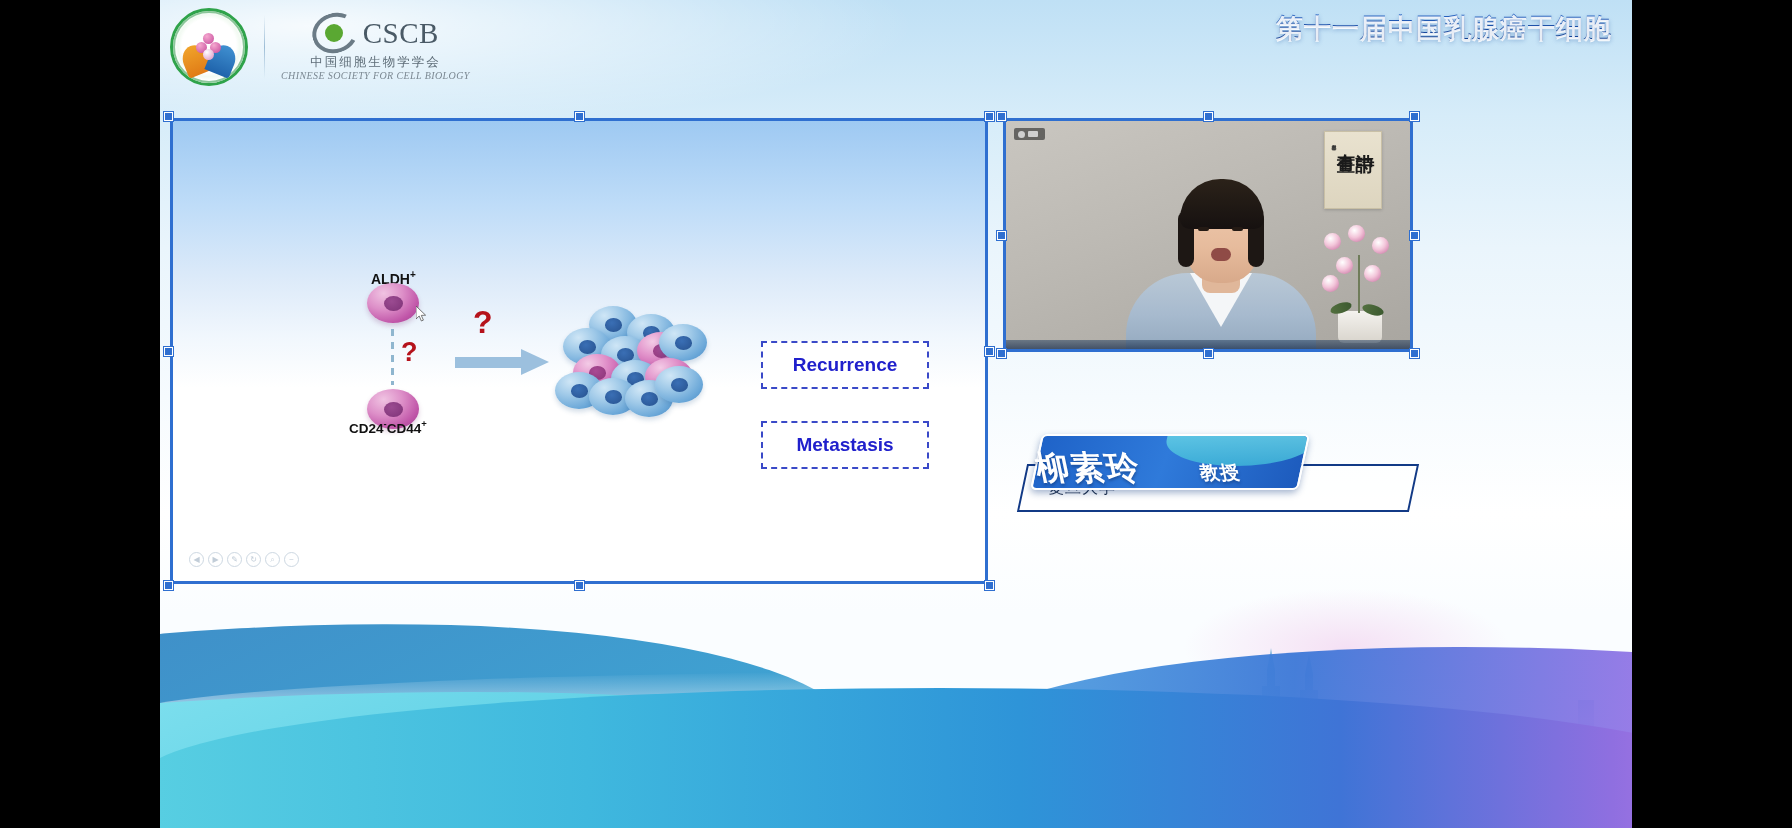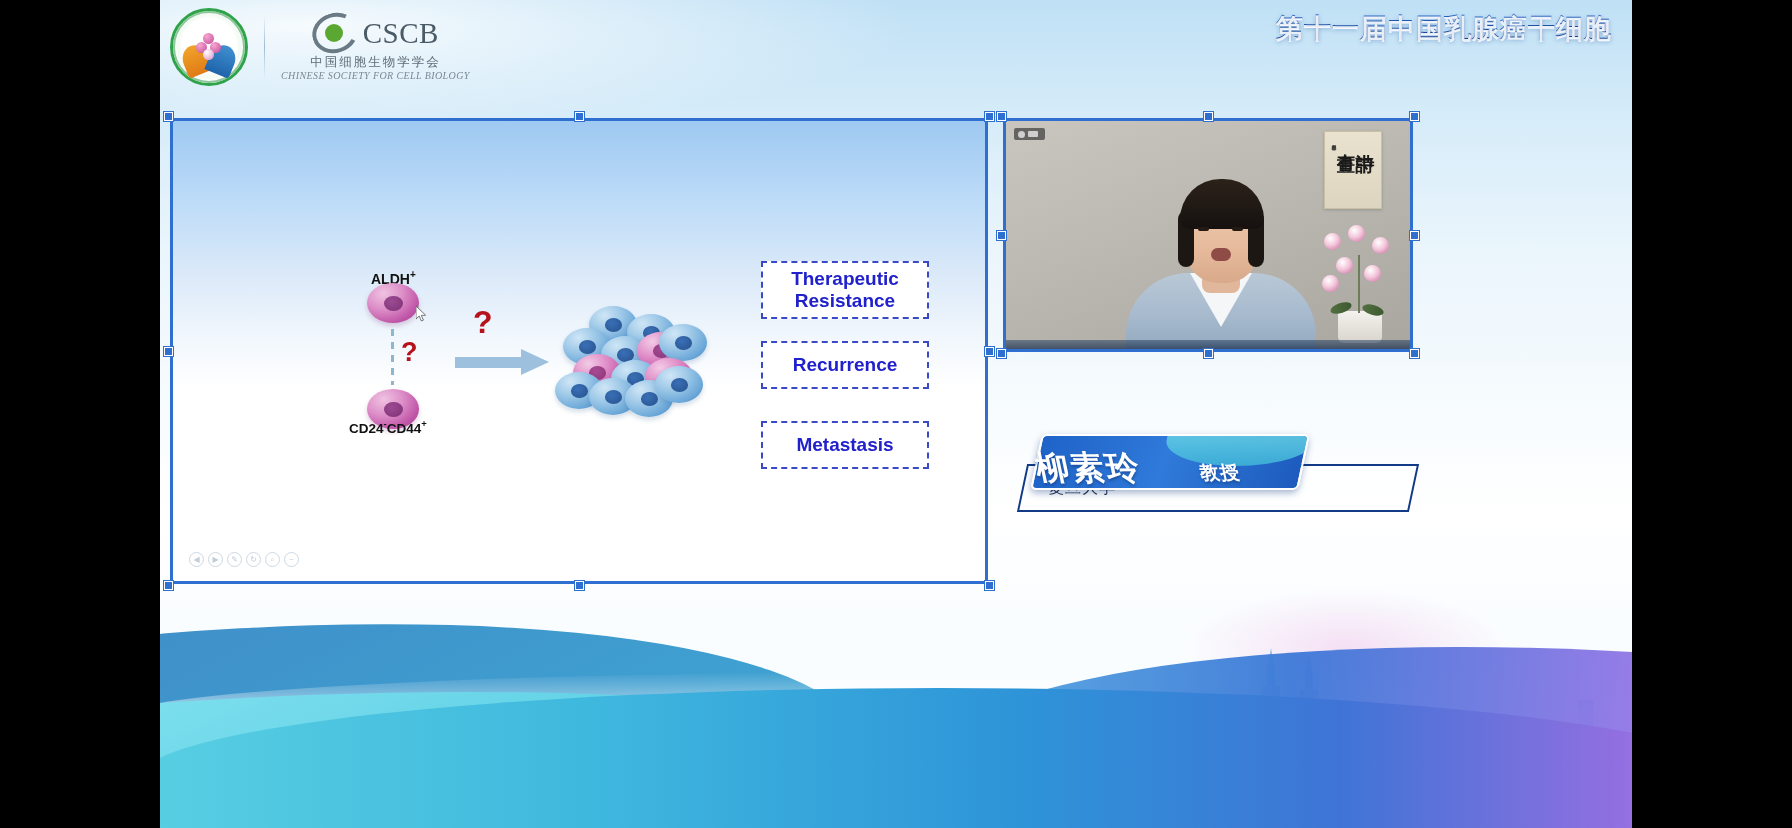--- a/index.html
+++ b/index.html
@@ -435,26 +435,20 @@
             <div class="cl b" style="left:104px; top:18px;"></div>
             <div class="cl p" style="left:18px;  top:48px;"></div>
             <div class="cl b" style="left:56px;  top:54px;"></div>
             <div class="cl p" style="left:90px;  top:52px;"></div>
             <div class="cl b" style="left:0px;   top:66px;"></div>
             <div class="cl b" style="left:34px;  top:72px;"></div>
             <div class="cl b" style="left:70px;  top:74px;"></div>
             <div class="cl b" style="left:100px; top:60px;"></div>
           </div>
 
-          <div class="box box1">
-            <div>
-              <div>Therapeutic</div>
-              <div>Resistance</div>
-            </div>
-          </div>
           <div class="box box2">Recurrence</div>
           <div class="box box3">Metastasis</div>
 
           <svg class="cursor" viewBox="0 0 11 16">
             <polygon points="0,0 0,13 3.2,10 5.4,15 7.4,14.1 5.3,9.4 9.6,9.2" fill="#fff" stroke="#555" stroke-width="0.8"></polygon>
           </svg>
         </div>
 
         <div class="slide-toolbar">
           <div class="tb-btn">◀</div>

